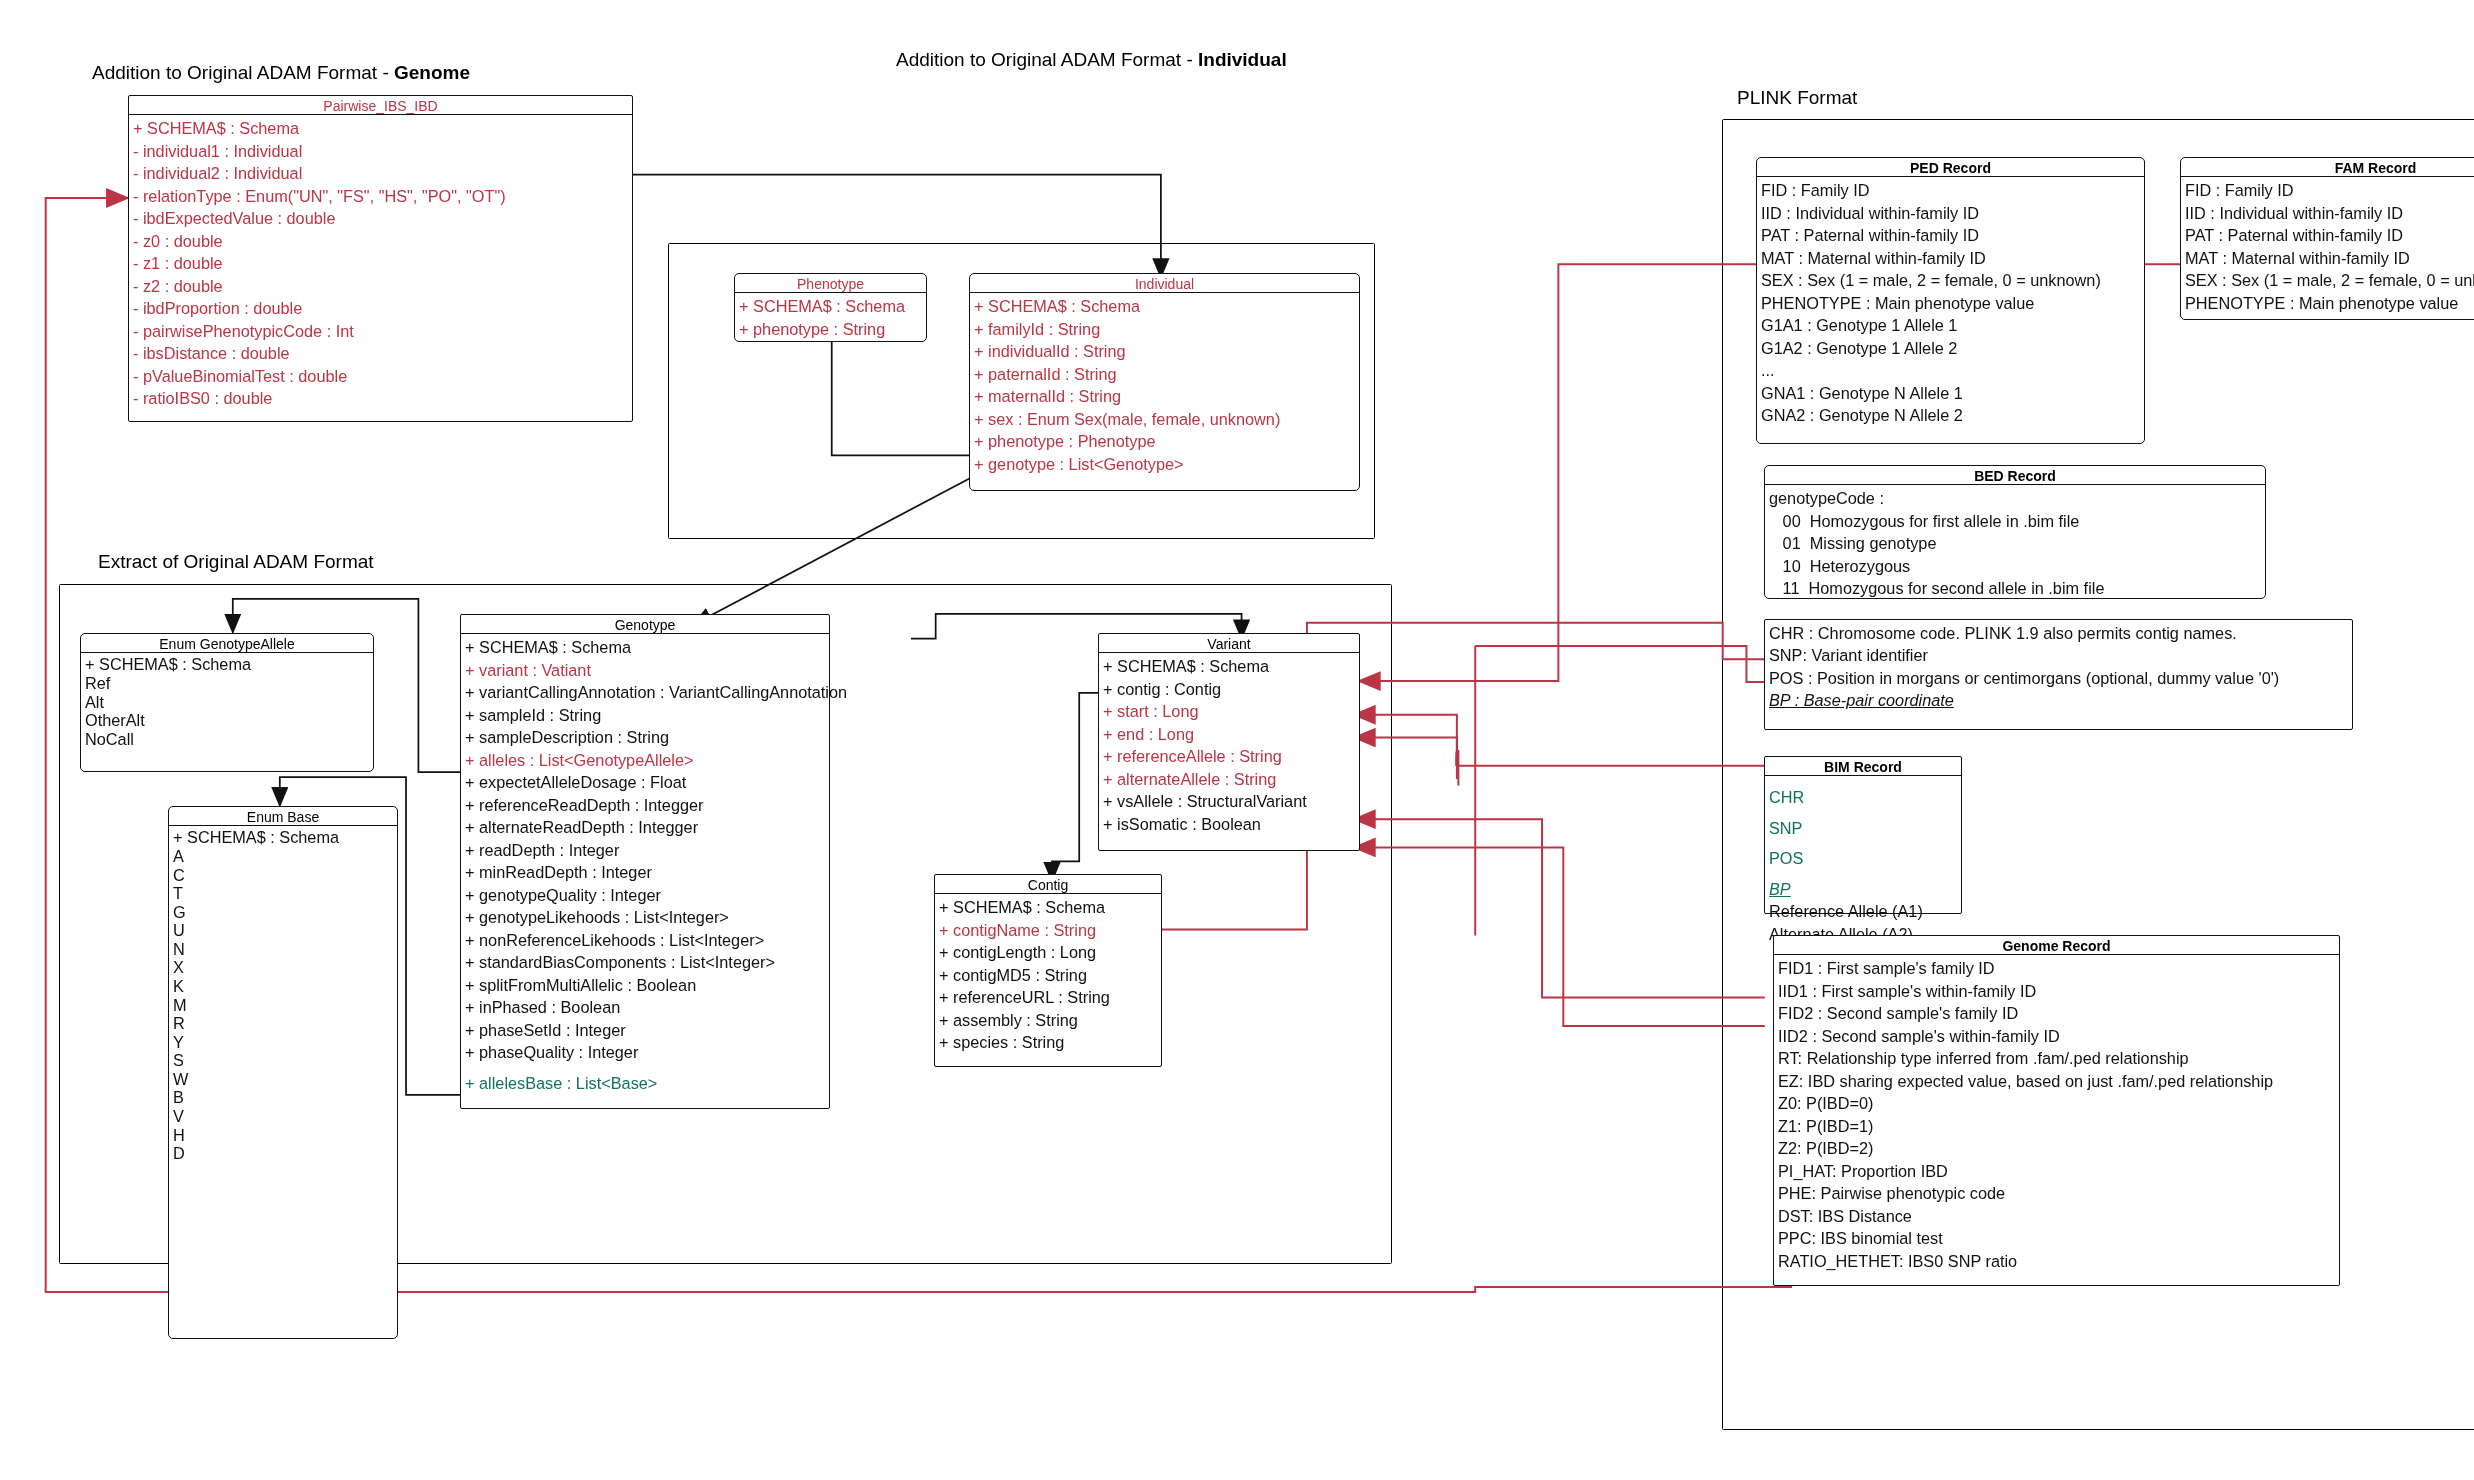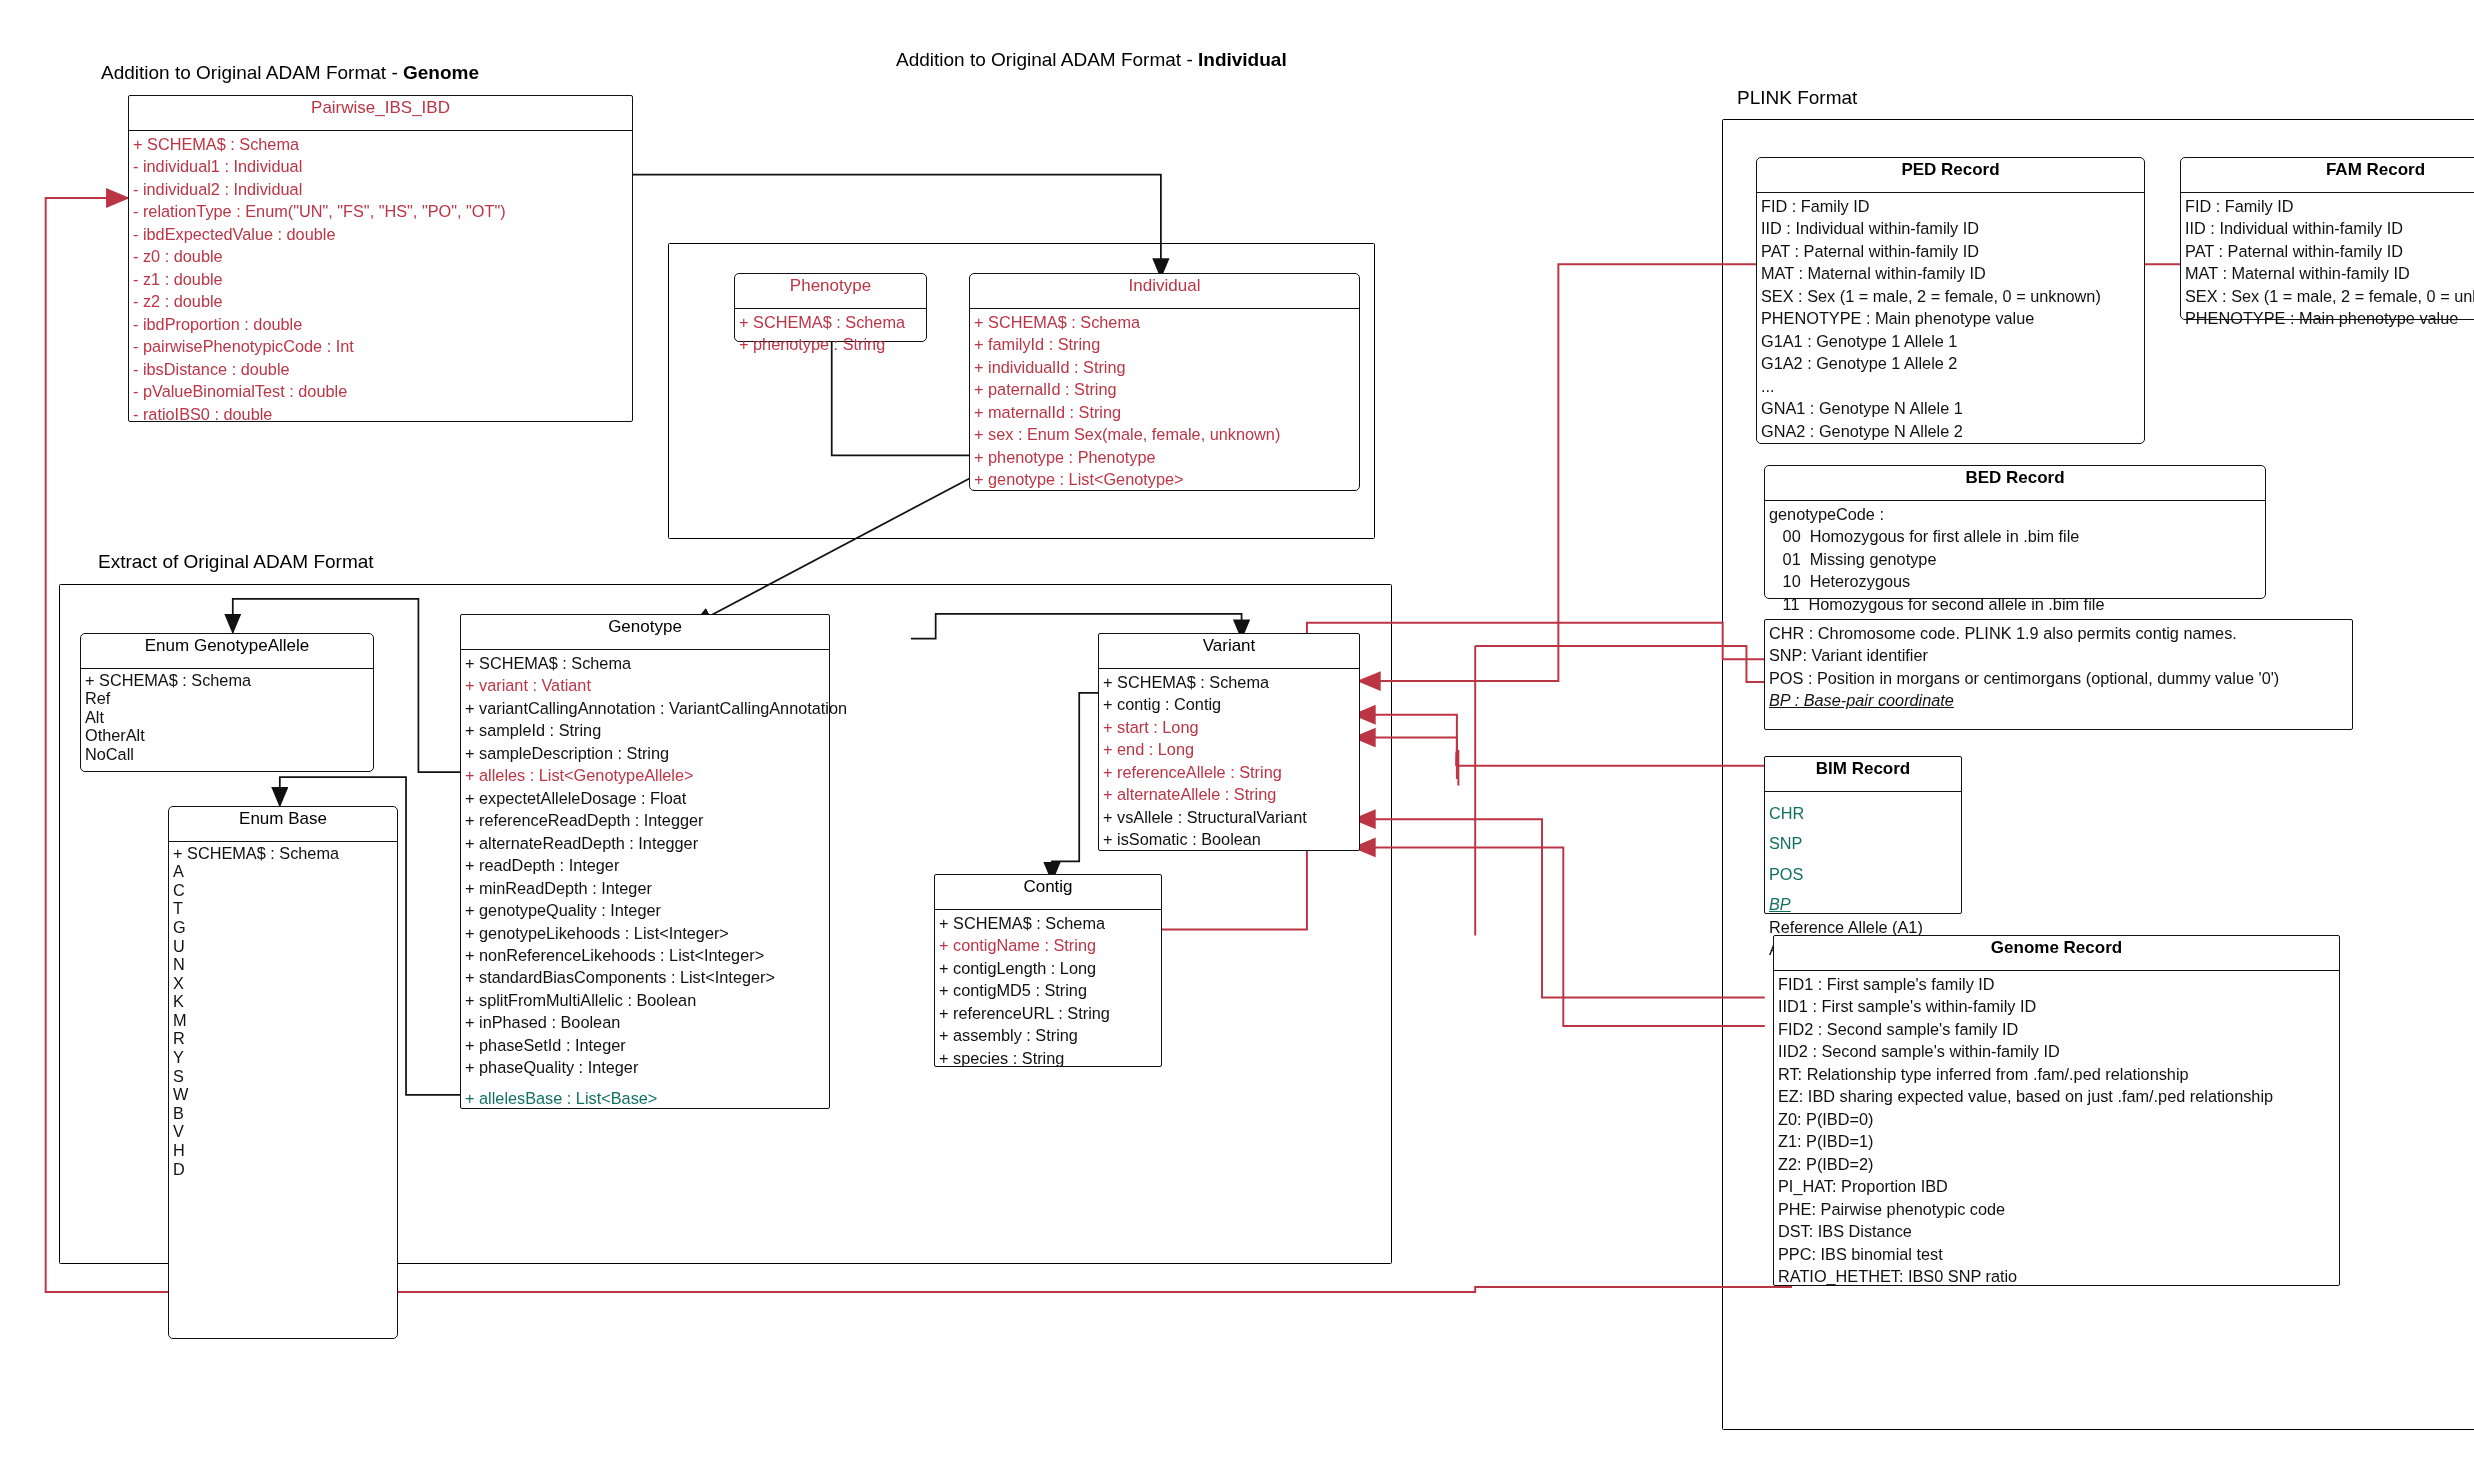--- a/index.html
+++ b/index.html
@@ -6,39 +6,39 @@
   body{font-family:"Liberation Sans",sans-serif;}
   #canvas{position:relative;width:2645px;height:1481px;background:#fff;overflow:hidden;}
 
   .grp-label{position:absolute;font-size:19px;color:#000;white-space:nowrap;}
   .grp-label b{font-weight:bold;}
 
   .container{position:absolute;border:1.5px solid #000;border-radius:1.5px;background:transparent;}
 
   .umlbox{position:absolute;border:1.5px solid #111;border-radius:5px;background:#fff;box-sizing:border-box;}
   .umlbox.sq{border-radius:2px;}
-  .uml-title{text-align:center;font-size:17px;padding:3px 5px 12px 5px;border-bottom:1.5px solid #111;line-height:1.1;}
+  .uml-title{text-align:center;font-size:14px;padding:3px 5px 0 5px;border-bottom:1.5px solid #111;line-height:1.1;}
   .uml-title.bold{font-weight:bold;}
   .uml-body{padding:2px 4px 4px 4px;}
   .row{font-size:16.3px;line-height:1.38;white-space:nowrap;color:#111;}
   .row.red{color:#bc3545;}
   .row.green{color:#11715f;margin-top:8px;}
   .row.ital{font-style:italic;text-decoration:underline;}
   .row.tight{line-height:1.14;}
 
   .redtitle{color:#bc3545;}
 
   svg.wires{position:absolute;left:0;top:0;width:2645px;height:1481px;pointer-events:none;}
 </style>
 </head>
 <body>
 
 <div id="canvas">
 
-  <div class="grp-label" style="left:92px;top:62px;margin-left:9px;">
+  <div class="grp-label" style="left:92px;top:62px;">
     <span>Addition to Original ADAM Format - </span><b>Genome</b>
   </div>
   <div class="grp-label" style="left:896px;top:49px;">
     <span>Addition to Original ADAM Format - </span><b>Individual</b>
   </div>
   <div class="grp-label" style="left:98px;top:551px;">Extract of Original ADAM Format</div>
   <div class="grp-label" style="left:1737px;top:87px;">PLINK Format</div>
 
   <div class="container" style="left:668px;top:243px;width:705px;height:294px;"></div>
   <div class="container" style="left:59px;top:584px;width:1331px;height:678px;"></div>

